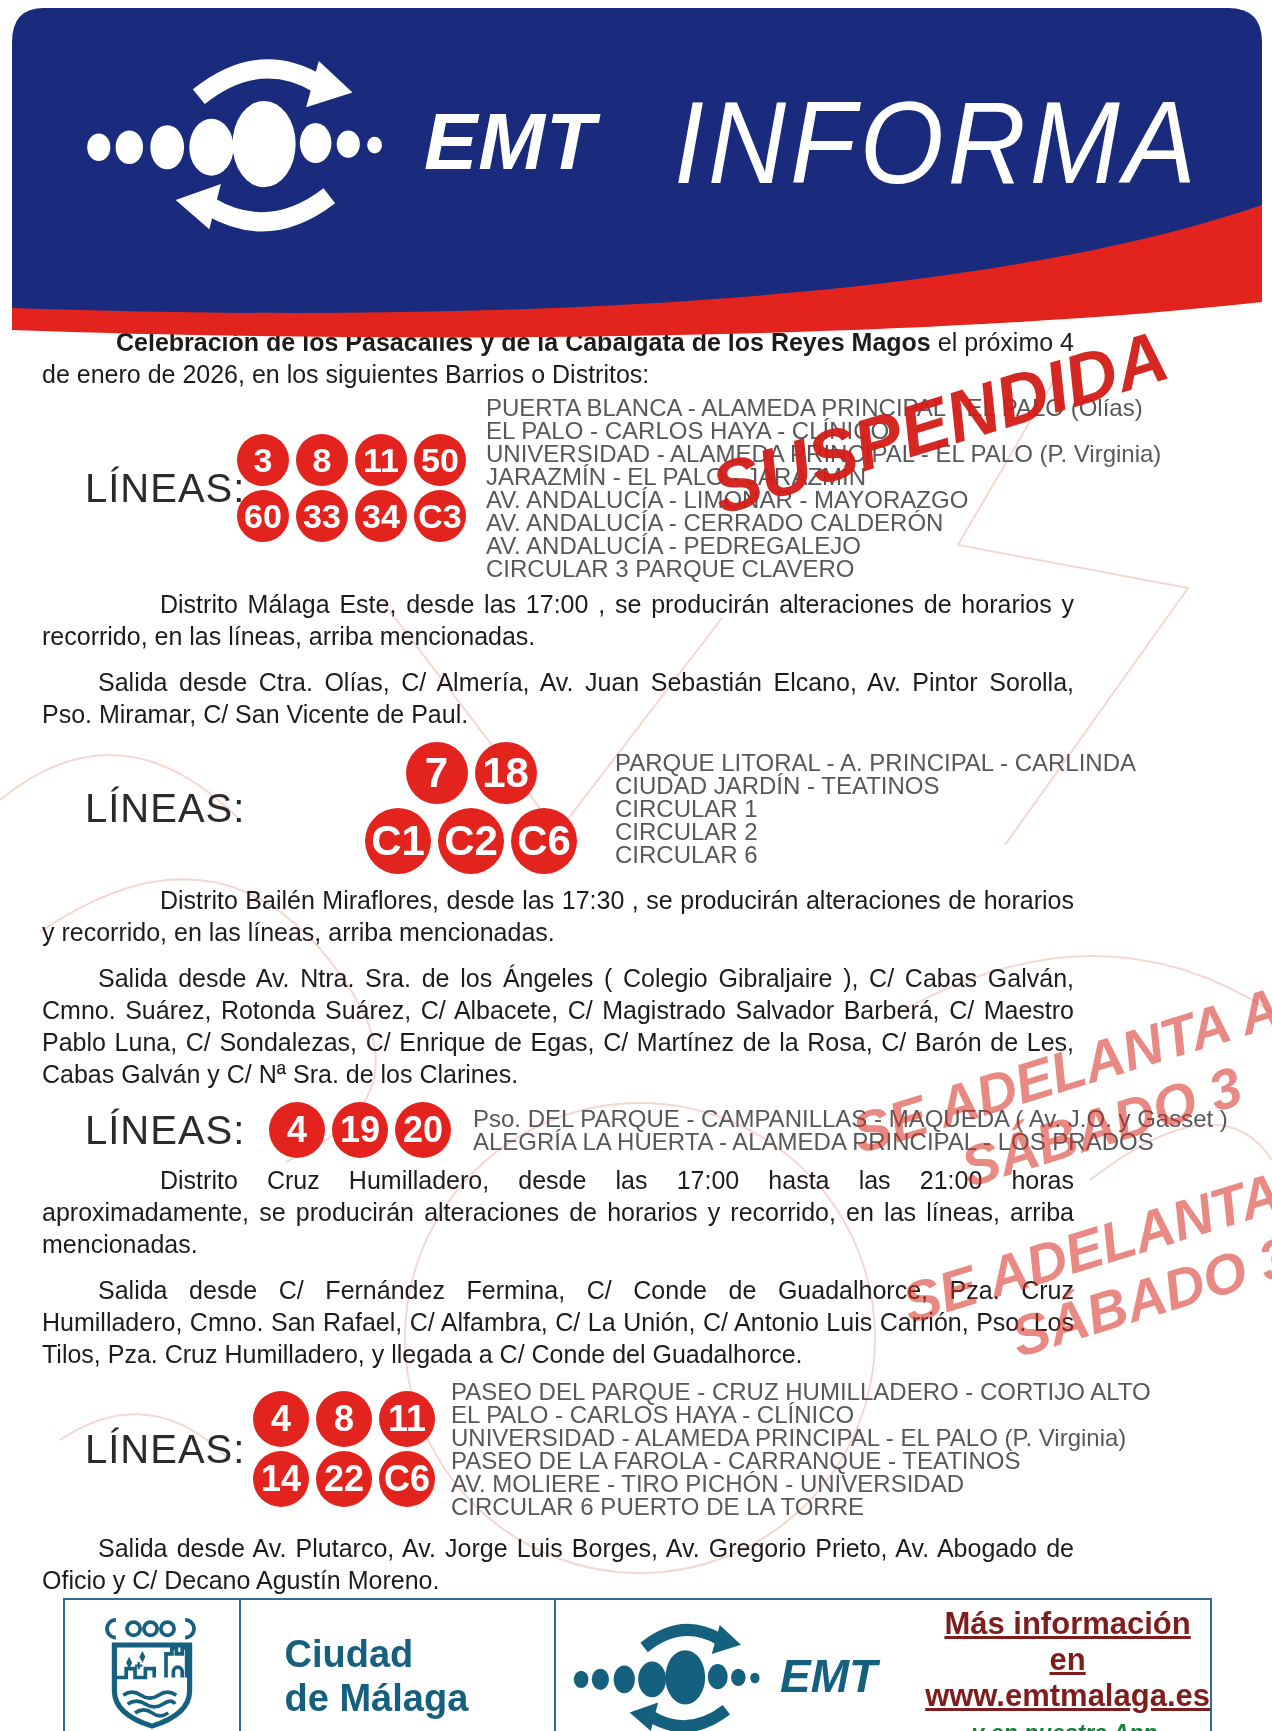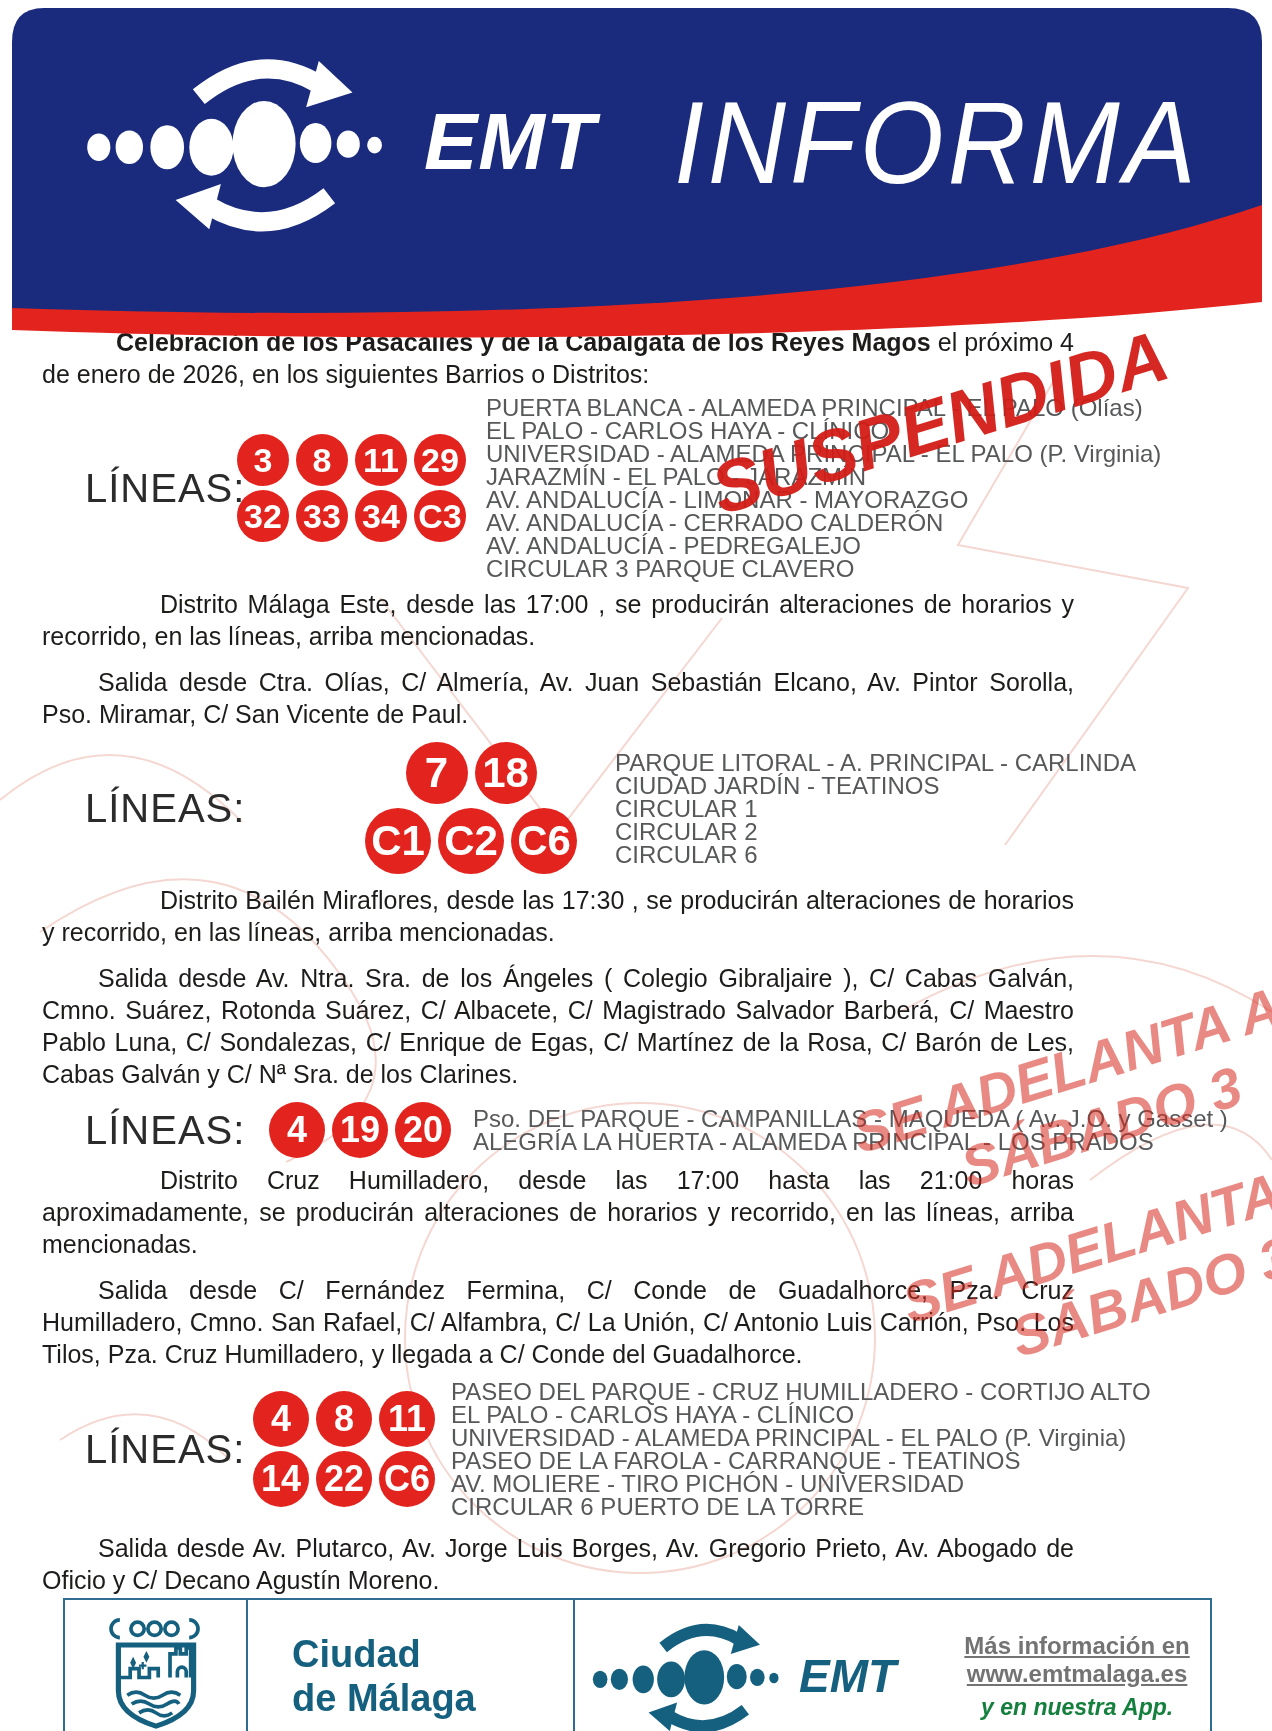--- a/index.html
+++ b/index.html
@@ -96,21 +96,21 @@
     width:327px;border-right:2px solid #2e6d8f;padding-left:44px;
     color:#15607f;font-weight:bold;font-size:38px;line-height:44px;
   }
   .fcell3{flex:1;padding-left:16px;}
   .femt{display:flex;align-items:center;}
   .femt .fbrand{
     color:#15607f;font-size:46px;font-weight:bold;font-style:italic;margin-left:8px;
   }
   .finfo{margin-left:48px;text-align:center;}
   .flink{
-    color:#737373;font-size:24px;font-weight:bold;text-decoration:underline;
+    color:#7f1d1d;font-size:31px;font-weight:bold;text-decoration:underline;
     display:block;
   }
   .fapp{
     color:#15803d;font-size:23px;font-weight:bold;font-style:italic;
     display:block;margin-top:6px;
   }
 </style>
 </head>
 <body>
 
@@ -162,24 +162,24 @@
 
     <p class="para intro"><b>Celebración de los Pasacalles y de la Cabalgata de los Reyes Magos</b><span> el próximo 4 de enero de 2026, en los siguientes Barrios o Distritos:</span></p>
 
     <div class="lineas-row s1">
       <div class="lineas-label">LÍNEAS:</div>
       <div class="badges">
         <div class="badge-row">
           <span class="badge">3</span>
           <span class="badge">8</span>
           <span class="badge">11</span>
-          <span class="badge">29</span>
-        </div>
-        <div class="badge-row">
-          <span class="badge">32</span>
+          <span class="badge">50</span>
+        </div>
+        <div class="badge-row">
+          <span class="badge">60</span>
           <span class="badge">33</span>
           <span class="badge">34</span>
           <span class="badge">C3</span>
         </div>
       </div>
       <div class="routes">
         <div class="route-line">PUERTA BLANCA - ALAMEDA PRINCIPAL - EL PALO (Olías)</div>
         <div class="route-line">EL PALO - CARLOS HAYA - CLÍNICO</div>
         <div class="route-line">UNIVERSIDAD - ALAMEDA PRINCIPAL - EL PALO (P. Virginia)</div>
         <div class="route-line">JARAZMÍN - EL PALO - JARAZMÍN</div>

